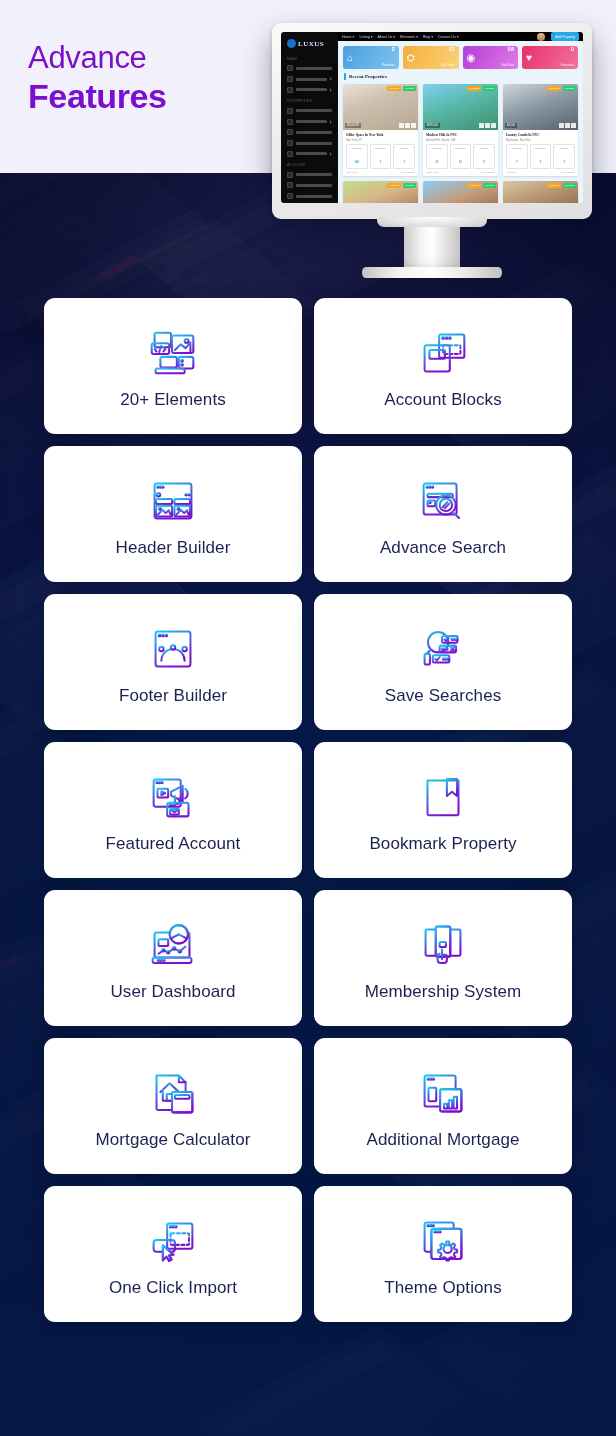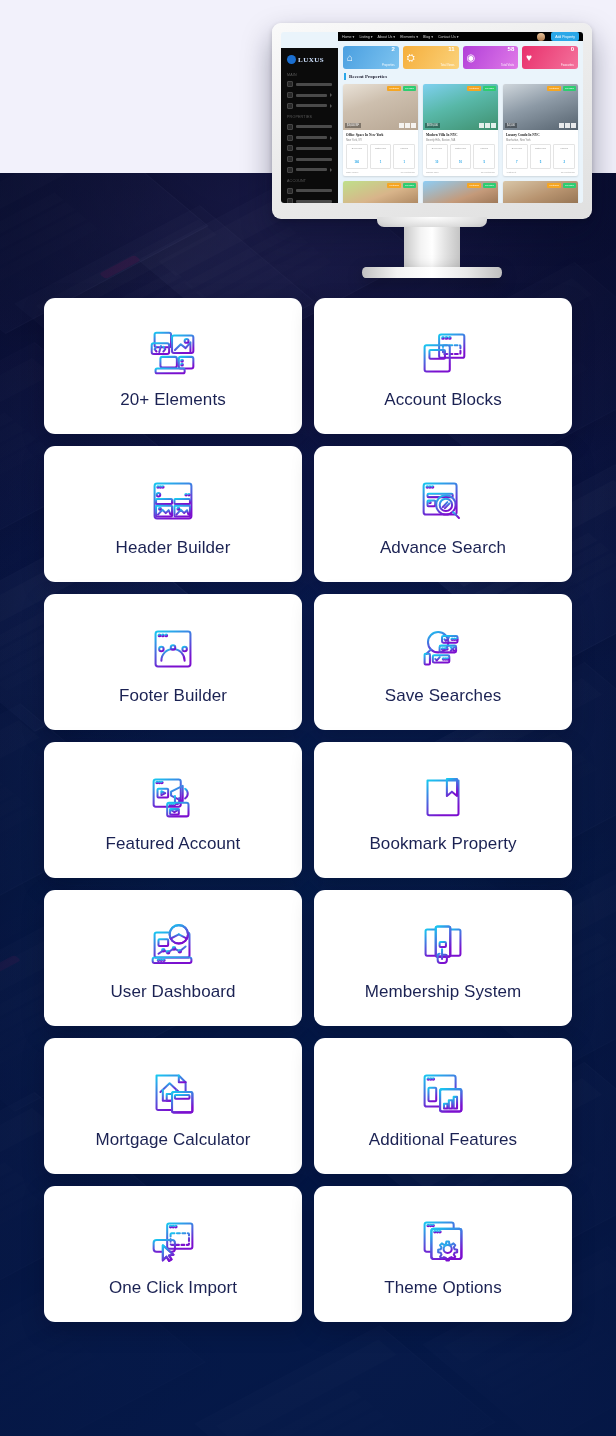--- a/index.html
+++ b/index.html
@@ -93,21 +93,21 @@
   }
   .mon-neck-flare {
     width: 110px; height: 10px; margin: -2px auto 0;
     background: radial-gradient(ellipse at 50% 0%, #ffffff 0%, #dcdcdc 70%, #c6c6c6 100%);
     border-radius: 0 0 7px 7px;
   }
 
   
   .mock-sidebar {
     width: 57px; height: 100%; background: #0b0b0b; flex: none;
-    padding: 5px 3px; position: relative; margin-top: 16px;
+    padding: 5px 3px; position: relative;
   }
   .mock-logo {
     display:flex; align-items:center; gap:2px; padding: 2px 3px 5px;
   }
   .mock-logo-mark {
     width: 9px; height: 9px; border-radius: 50%;
     background: #1b6fd0; flex: none;
   }
   .mock-logo-text { color:#cfe2ff; font-size:7px; font-weight:700; letter-spacing:0.5px; font-family:"Liberation Serif", serif; }
   .mock-group-label { color:#5d5d5d; font-size:3.6px; padding: 4px 3px 2px; letter-spacing:0.2px; text-transform:uppercase; }
@@ -205,20 +205,24 @@
         <div class="iso-card" style="left: 470px; top: 1100px; width: 210px; height: 145px; transform: rotate(-28deg) skewX(22deg); opacity: 0.55;"></div>
         <div class="iso-accent" style="left: 510px; top: 1130px; width: 40px; height: 8px; background: rgba(214, 40, 120, 0.45); transform: rotate(-28deg) skewX(22deg);"></div>
         <div class="iso-card" style="left: 180px; top: 20px; width: 200px; height: 130px; transform: rotate(-28deg) skewX(22deg); opacity: 0.55;"></div>
         <div class="iso-card" style="left: 240px; top: 1180px; width: 210px; height: 140px; transform: rotate(-28deg) skewX(22deg); opacity: 0.85;"></div>
       </div>
     <div class="vignette"></div>
   </div>
 
   <div class="header-band"></div>
 
+  <div class="heading-wrap">
+    <div class="h-line1">Advance</div>
+    <div class="h-line2">Features</div>
+  </div>
 
   <div class="monitor-wrap">
     <div class="monitor-bezel">
       <div class="monitor-screen">
 
         <div class="mock-sidebar">
           <div class="mock-logo">
             <div class="mock-logo-mark"></div>
             <div class="mock-logo-text">LUXUS</div>
           </div>
@@ -818,21 +822,21 @@
    <line x1="17" y1="43.5" x2="25" y2="43.5"></line>
    <rect x="29" y="28" width="22" height="23" rx="2" fill="#fff"></rect>
    <rect x="29" y="28" width="22" height="23" rx="2"></rect>
    <line x1="32.5" y1="33" x2="39" y2="33"></line>
    <line x1="32.5" y1="37" x2="36" y2="37"></line>
    <rect x="33" y="43" width="3.5" height="5"></rect>
    <rect x="38" y="39.5" width="3.5" height="8.5"></rect>
    <rect x="43" y="36" width="3.5" height="12"></rect>
           </svg>
         </span>
-        <span class="lbl">Additional Features</span>
+        <span class="lbl">Additional Mortgage</span>
       </div>
       <div class="fcard">
         <span>
           <svg class="ico" viewBox="0 0 64 64" fill="none" stroke="url(#g12)" stroke-width="2.1" stroke-linecap="round" stroke-linejoin="round">
     <defs>
               <linearGradient id="g12" x1="0" y1="0" x2="0.45" y2="1">
       <stop offset="0%" stop-color="#18c8f0"></stop>
                 <stop offset="100%" stop-color="#7b0fcf"></stop>
     </linearGradient>
             </defs>

